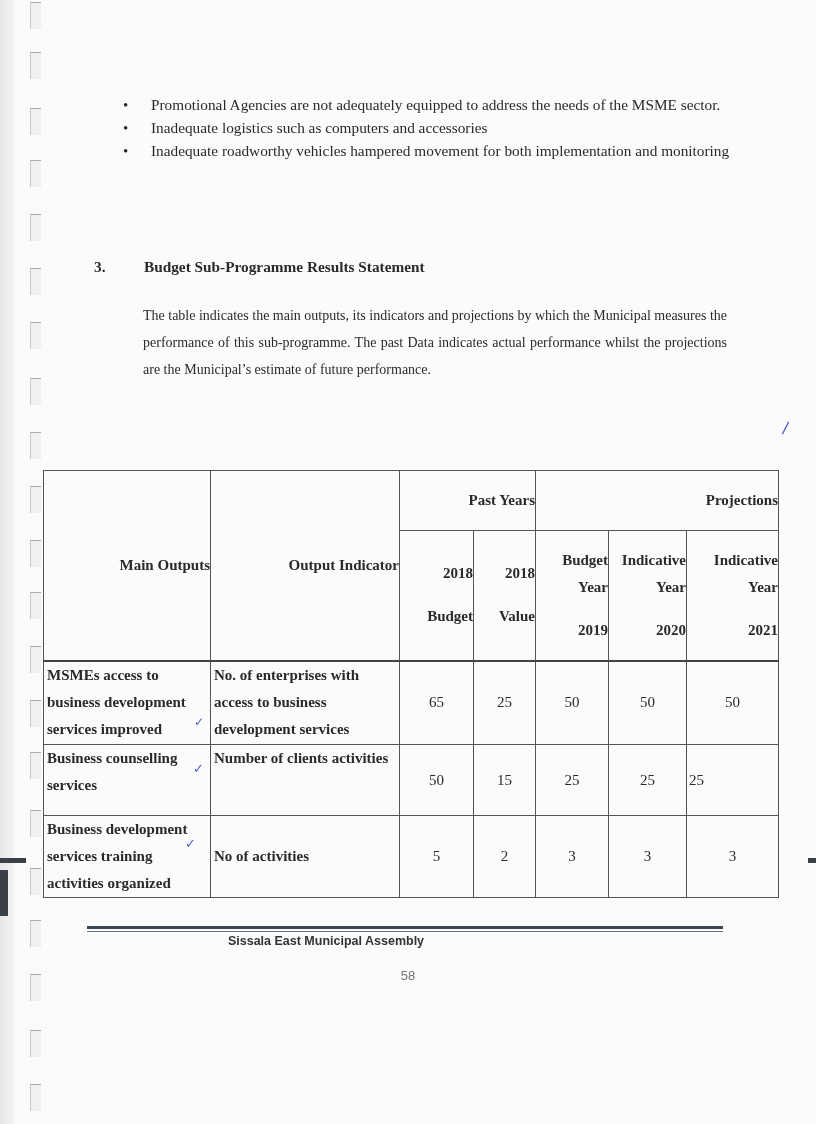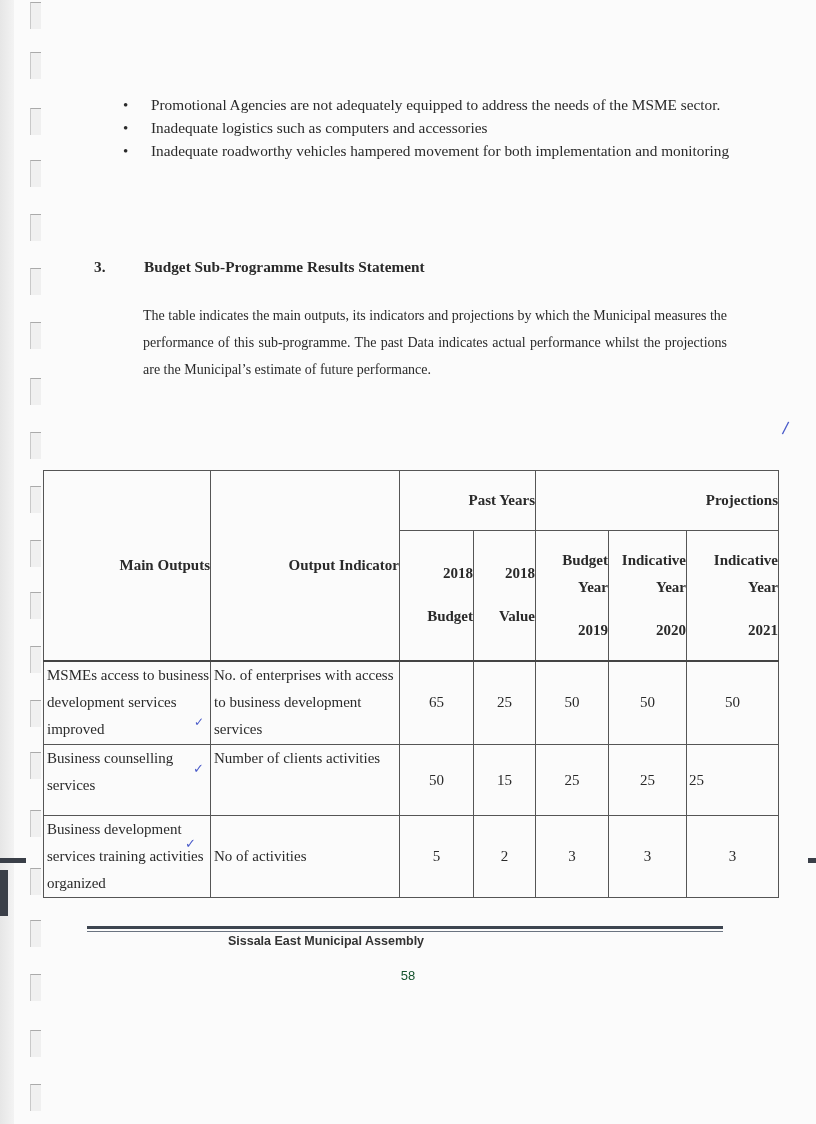--- a/index.html
+++ b/index.html
@@ -46,35 +46,35 @@
   table.results {
     position: absolute; left: 43px; top: 470px;
     border-collapse: collapse; table-layout: fixed;
     font-size: 15px;
   }
   table.results td, table.results th {
     border: 1px solid #555; padding: 0; vertical-align: middle;
   }
   table.results th { font-weight: bold; text-align: right; line-height: 27px; }
   table.results thead { border-bottom: 2px solid #444; }
-  table.results td.text { text-align: left; padding-left: 3px; line-height: 27px; vertical-align: top; }
+  table.results td.text { text-align: left; padding-left: 3px; line-height: 27px; vertical-align: top; font-weight: bold; }
   table.results td.num { text-align: center; }
   .footer-rule {
     position: absolute; left: 87px; top: 926px; width: 636px; height: 6px;
     border-top: 3px solid #3d4550; border-bottom: 1px solid #6a7380;
     box-sizing: border-box;
   }
   .footer-title {
     position: absolute; left: 0; width: 652px; top: 934px; text-align: center;
     font-family: "Liberation Sans", "DejaVu Sans", sans-serif; font-weight: bold;
     font-size: 12.5px; color: #333;
   }
   .page-number {
     position: absolute; left: 0; width: 816px; top: 968px; text-align: center;
-    font-family: "Liberation Sans", "DejaVu Sans", sans-serif; font-size: 13px; color: #14532d;
+    font-family: "Liberation Sans", "DejaVu Sans", sans-serif; font-size: 13px; color: #737373;
   }
 </style>
 </head>
 <body>
 
 <div class="binding-strip"></div>
 <div class="binding-hole" style="top:2px"></div>
 <div class="binding-hole" style="top:52px"></div>
 <div class="binding-hole" style="top:108px"></div>
 <div class="binding-hole" style="top:160px"></div>

